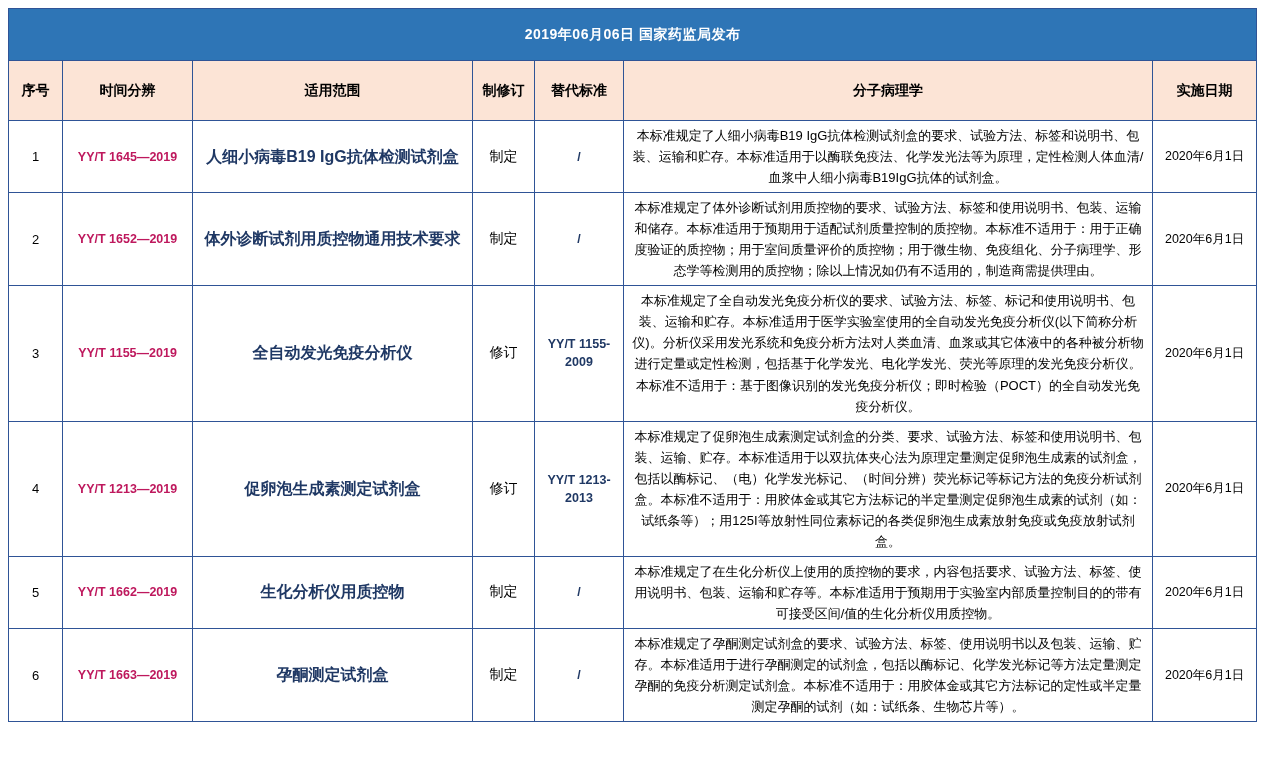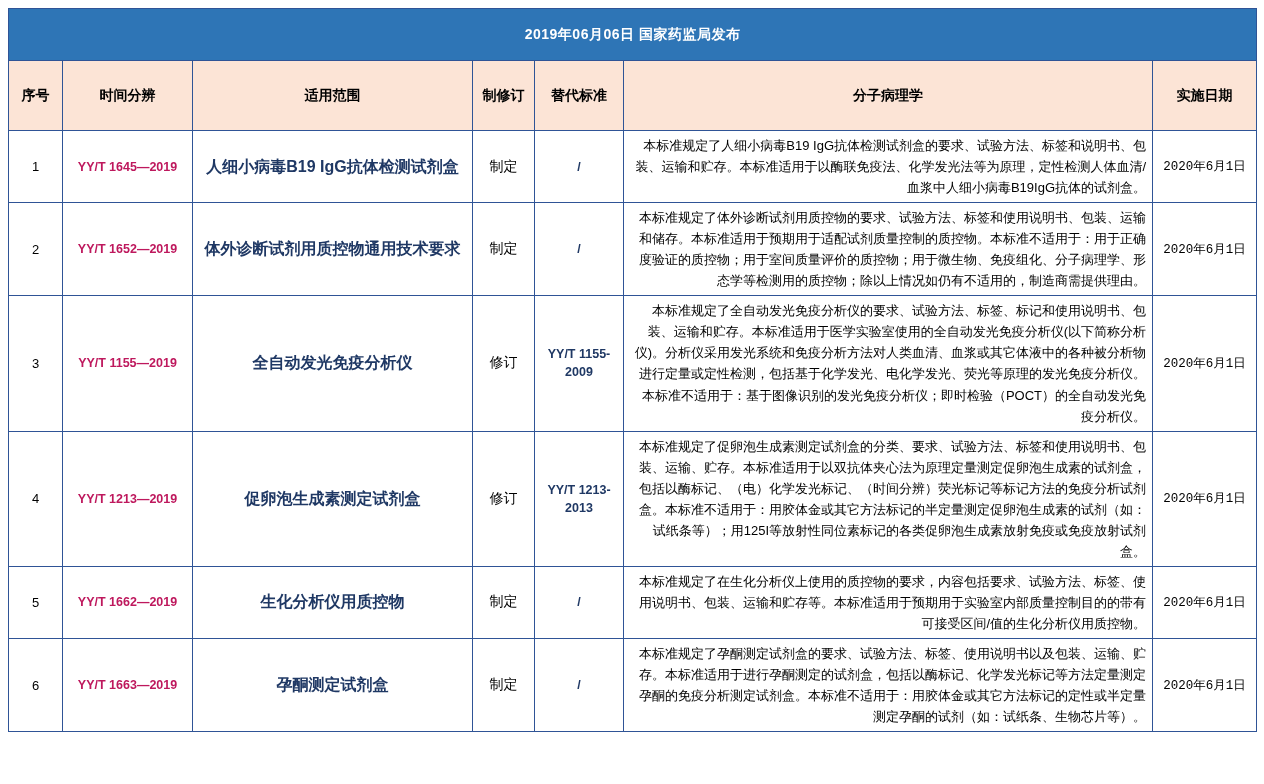--- a/index.html
+++ b/index.html
@@ -38,21 +38,21 @@
     letter-spacing: 0.5px;
     height: 52px;
     border: 1px solid #2f5496;
   }
   thead th {
     background: #fce4d6;
     color: #000000;
     font-size: 14px;
     font-weight: bold;
     text-align: center;
-    height: 70px;
+    height: 60px;
   }
   td.c-idx {
     text-align: center;
     font-size: 13px;
   }
   td.c-code {
     text-align: center;
     font-size: 12.5px;
     color: #be185d;
     font-weight: bold;
@@ -69,29 +69,28 @@
     font-size: 14px;
   }
   td.c-replace {
     text-align: center;
     font-size: 12.5px;
     color: #1f3864;
     font-weight: bold;
     line-height: 1.45;
   }
   td.c-scope {
-    text-align: right;
+    text-align: center;
     font-size: 13px;
     line-height: 1.62;
     color: #000000;
   }
   td.c-date {
     text-align: center;
     font-size: 12.5px;
-    font-family: Liberation Mono, monospace;
   }
   .watermark {
     position: absolute;
     left: 508px;
     top: 350px;
     font-size: 64px;
     font-weight: bold;
     color: #7fc4ef;
     opacity: 0.75;
     letter-spacing: 2px;

